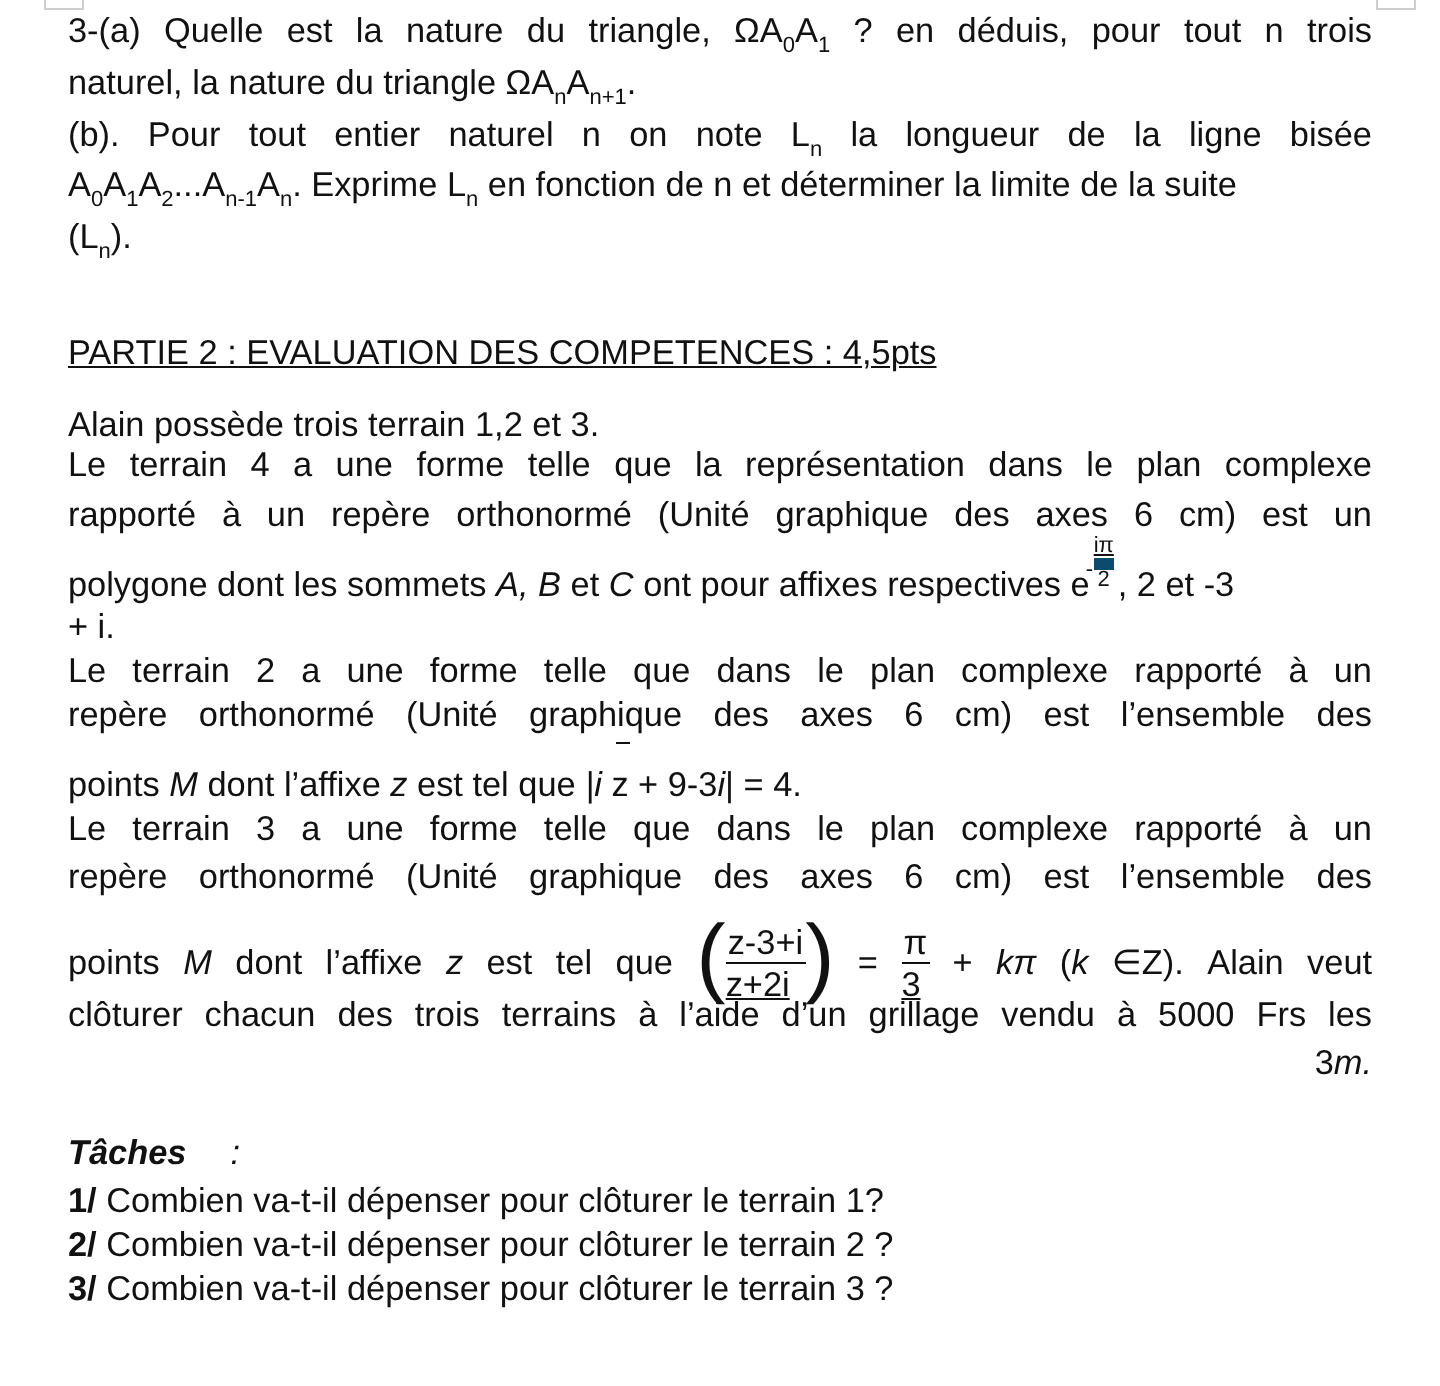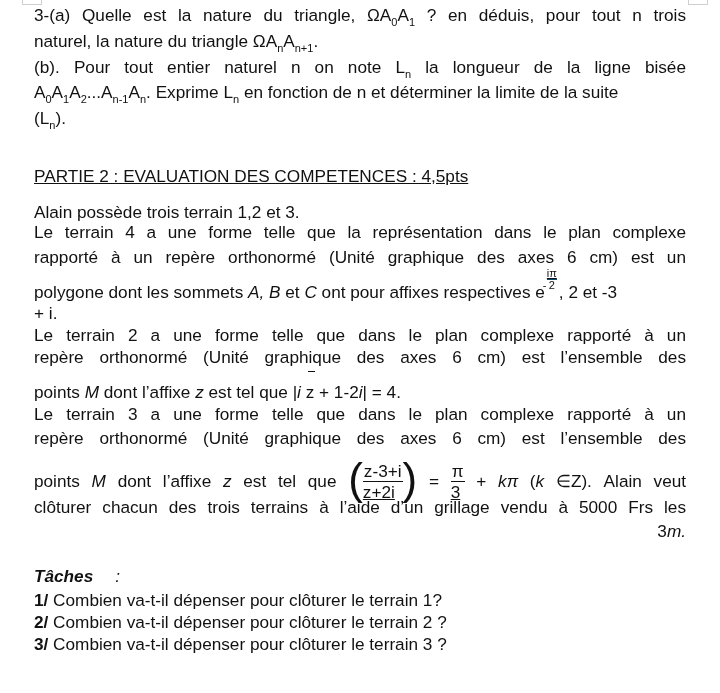--- a/index.html
+++ b/index.html
@@ -13,21 +13,21 @@
   sub { font-size: 11px; vertical-align: -5px; line-height: 0; }
   .it { font-style: italic; }
   .u { text-decoration: underline; }
   .b { font-weight: bold; }
   .corner { position: absolute; top: -2px; width: 18px; height: 6px; border: 1px solid #cfcfcf; border-top: none; }
   .frac { display: inline-block; vertical-align: middle; text-align: center; line-height: 1; }
   .frac .num { display: block; border-bottom: 1px solid #111; padding: 0 1px 1px; }
   .frac .den { display: block; padding-top: 2px; text-decoration: underline; }
   .sup-frac { display: inline-block; position: relative; width: 14px; height: 10px; }
   .sup-frac .sf { position: absolute; left: 2px; top: -20px; font-size: 11px; line-height: 11px; text-align: center; }
-  .sup-frac .sf .n { display: block; border-bottom: 1px solid #0c4a6e; text-decoration: underline; }
+  .sup-frac .sf .n { display: block; border-bottom: 6px solid #0c4a6e; text-decoration: underline; }
   .sup-frac .minus { position: absolute; left: -2px; top: -14px; font-size: 11px; }
   .paren { font-size: 44px; font-weight: 100; vertical-align: middle; line-height: 0; position: relative; top: -3px; }
   .conj { position: relative; display: inline-block; }
   .conj .bar { position: absolute; left: 2px; top: -10px; width: 7px; border-top: 1.5px solid #111; }
 </style>
 </head>
 <body>
 
 <div class="corner" style="left:22px;"></div>
 <div class="corner" style="left:688px;"></div>
@@ -44,21 +44,21 @@
   <div class="line u" style="top:165px;">PARTIE 2 : EVALUATION DES COMPETENCES : 4,5pts</div>
   <div class="line" style="top:201px;">Alain possède trois terrain 1,2 et 3.</div>
 
   <div class="line just" style="top:221px;">Le terrain 4 a une forme telle que la représentation dans le plan complexe</div>
   <div class="line just" style="top:246px;">rapporté à un repère orthonormé (Unité graphique des axes 6 cm) est un</div>
   <div class="line" style="top:281px;"><span>polygone dont les sommets </span><span class="it">A, B</span><span> et </span><span class="it">C</span><span> ont pour affixes respectives e</span><span class="sup-frac"><span class="minus">-</span><span class="sf"><span class="n">iπ</span><span>2</span></span></span><span>, 2 et -3</span></div>
   <div class="line" style="top:302px;">+ i.</div>
 
   <div class="line just" style="top:324px;">Le terrain 2 a une forme telle que dans le plan complexe rapporté à un</div>
   <div class="line just" style="top:346px;">repère orthonormé (Unité graphique des axes 6 cm) est l’ensemble des</div>
-  <div class="line" style="top:381px;"><span>points </span><span class="it">M</span><span> dont l’affixe </span><span class="it">z</span><span> est tel que </span><span class="it">|i</span> <span class="conj"><span class="bar"></span><span>z</span></span><span> + 1-2</span><span class="it">i</span><span>| = 4.</span></div>
+  <div class="line" style="top:381px;"><span>points </span><span class="it">M</span><span> dont l’affixe </span><span class="it">z</span><span> est tel que </span><span class="it">|i</span> <span class="conj"><span class="bar"></span><span>z</span></span><span> + 9-3</span><span class="it">i</span><span>| = 4.</span></div>
 
   <div class="line just" style="top:403px;">Le terrain 3 a une forme telle que dans le plan complexe rapporté à un</div>
   <div class="line just" style="top:427px;">repère orthonormé (Unité graphique des axes 6 cm) est l’ensemble des</div>
   <div class="line just" style="top:463px;"><span>points </span><span class="it">M</span><span> dont l’affixe </span><span class="it">z</span><span> est tel que </span><span class="paren">(</span><span class="frac"><span class="num">z-3+i</span><span class="den">z+2i</span></span><span class="paren">)</span><span> = </span><span class="frac"><span class="num">π</span><span class="den">3</span></span><span> + </span><span class="it">kπ</span><span> (</span><span class="it">k</span><span> ∈Z). Alain veut</span></div>
   <div class="line just" style="top:496px;">clôturer chacun des trois terrains à l’aide d’un grillage vendu à 5000 Frs les</div>
   <div class="line" style="top:520px;text-align:right;"><span>3</span><span class="it">m.</span></div>
 
   <div class="line" style="top:565px;"><span class="b it">Tâches</span><span class="it" style="margin-left:22px;">:</span></div>
   <div class="line" style="top:589px;"><span class="b">1/</span><span> Combien va-t-il dépenser pour clôturer le terrain 1?</span></div>
   <div class="line" style="top:611px;"><span class="b">2/</span><span> Combien va-t-il dépenser pour clôturer le terrain 2 ?</span></div>

